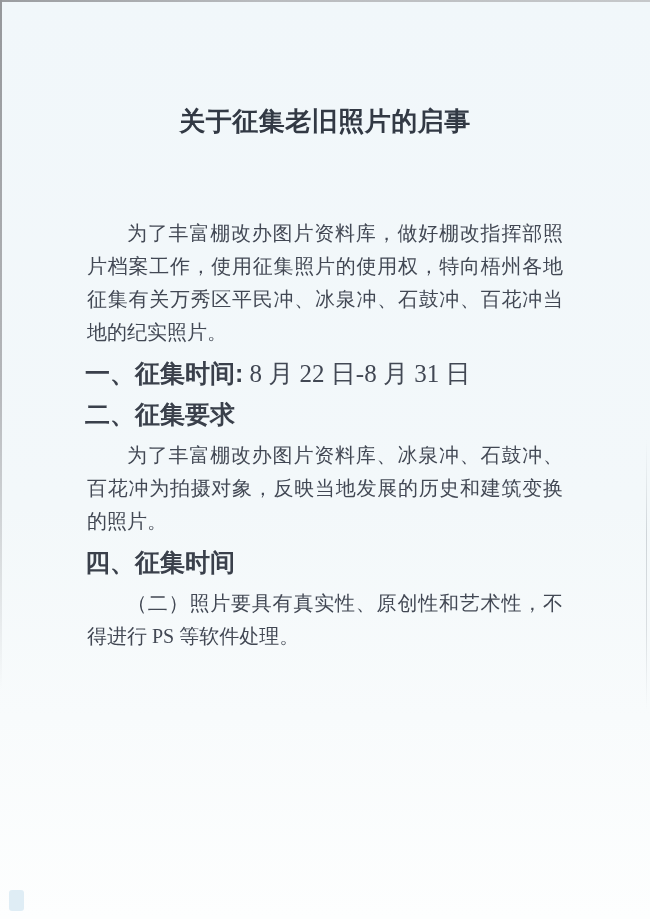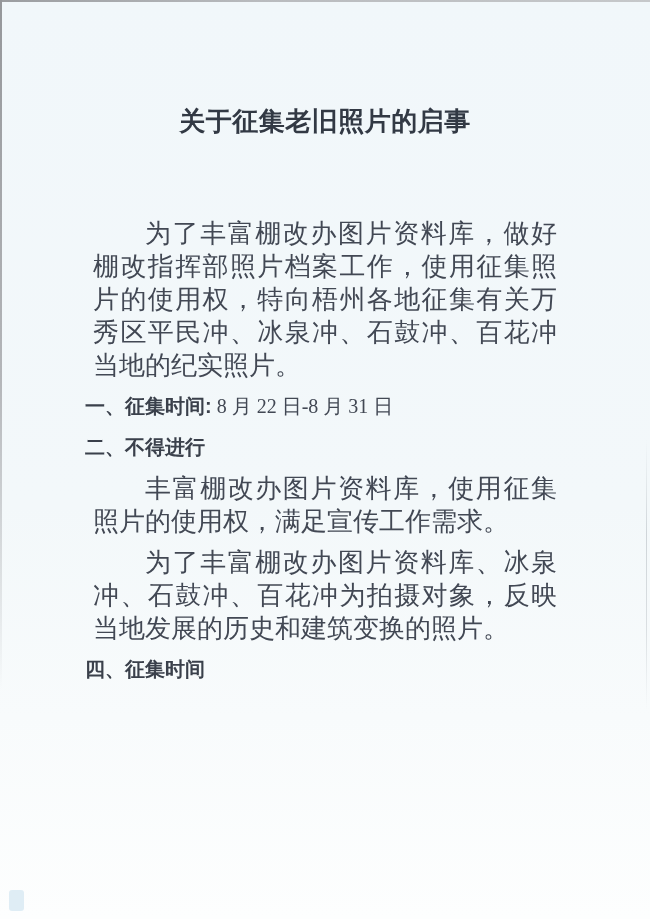--- a/index.html
+++ b/index.html
@@ -35,31 +35,31 @@
     margin: 102px 0 0;
     text-align: center;
     font-size: 26px;
     line-height: 40px;
     font-weight: bold;
     letter-spacing: 0.5px;
     color: #323944;
     font-family: "Liberation Serif", serif;
   }
   .para {
-    margin: 8px 8px 0;
-    font-size: 26px;
+    margin: 8px 2px 0;
+    font-size: 20px;
     line-height: 33px;
     text-align: justify;
     text-indent: 2em;
     color: #424854;
   }
   .intro { margin-top: 75px; }
   .sec-heading {
     margin: 8px 0 0;
-    font-size: 20px;
+    font-size: 25px;
     line-height: 33px;
     font-weight: bold;
     font-family: "Liberation Sans", sans-serif;
     color: #3a404b;
   }
   .date-part {
     font-weight: normal;
     font-family: "Liberation Serif", serif;
     color: #424854;
   }
@@ -74,25 +74,25 @@
   <div class="smudge"></div>
 
   <div class="content">
 
     <h1 class="doc-title">关于征集老旧照片的启事</h1>
 
     <p class="para intro">为了丰富棚改办图片资料库，做好棚改指挥部照片档案工作，使用征集照片的使用权，特向梧州各地征集有关万秀区平民冲、冰泉冲、石鼓冲、百花冲当地的纪实照片。</p>
 
     <p class="sec-heading"><span>一、征集时间:</span><span class="date-part"> 8 月 22 日-8 月 31 日</span></p>
 
-    <p class="sec-heading">二、不得进行</p>
+    <p class="sec-heading">二、征集要求</p>
 
-    <p class="para">丰富棚改办图片资料库，使用征集照片的使用权，满足宣传工作需求。</p>
 
 
     <p class="para">为了丰富棚改办图片资料库、冰泉冲、石鼓冲、百花冲为拍摄对象，反映当地发展的历史和建筑变换的照片。</p>
 
     <p class="sec-heading">四、征集时间</p>
 
 
+    <p class="para">（二）照片要具有真实性、原创性和艺术性，不得进行 PS 等软件处理。</p>
 
   </div>
 </div>
 
 </body></html>

